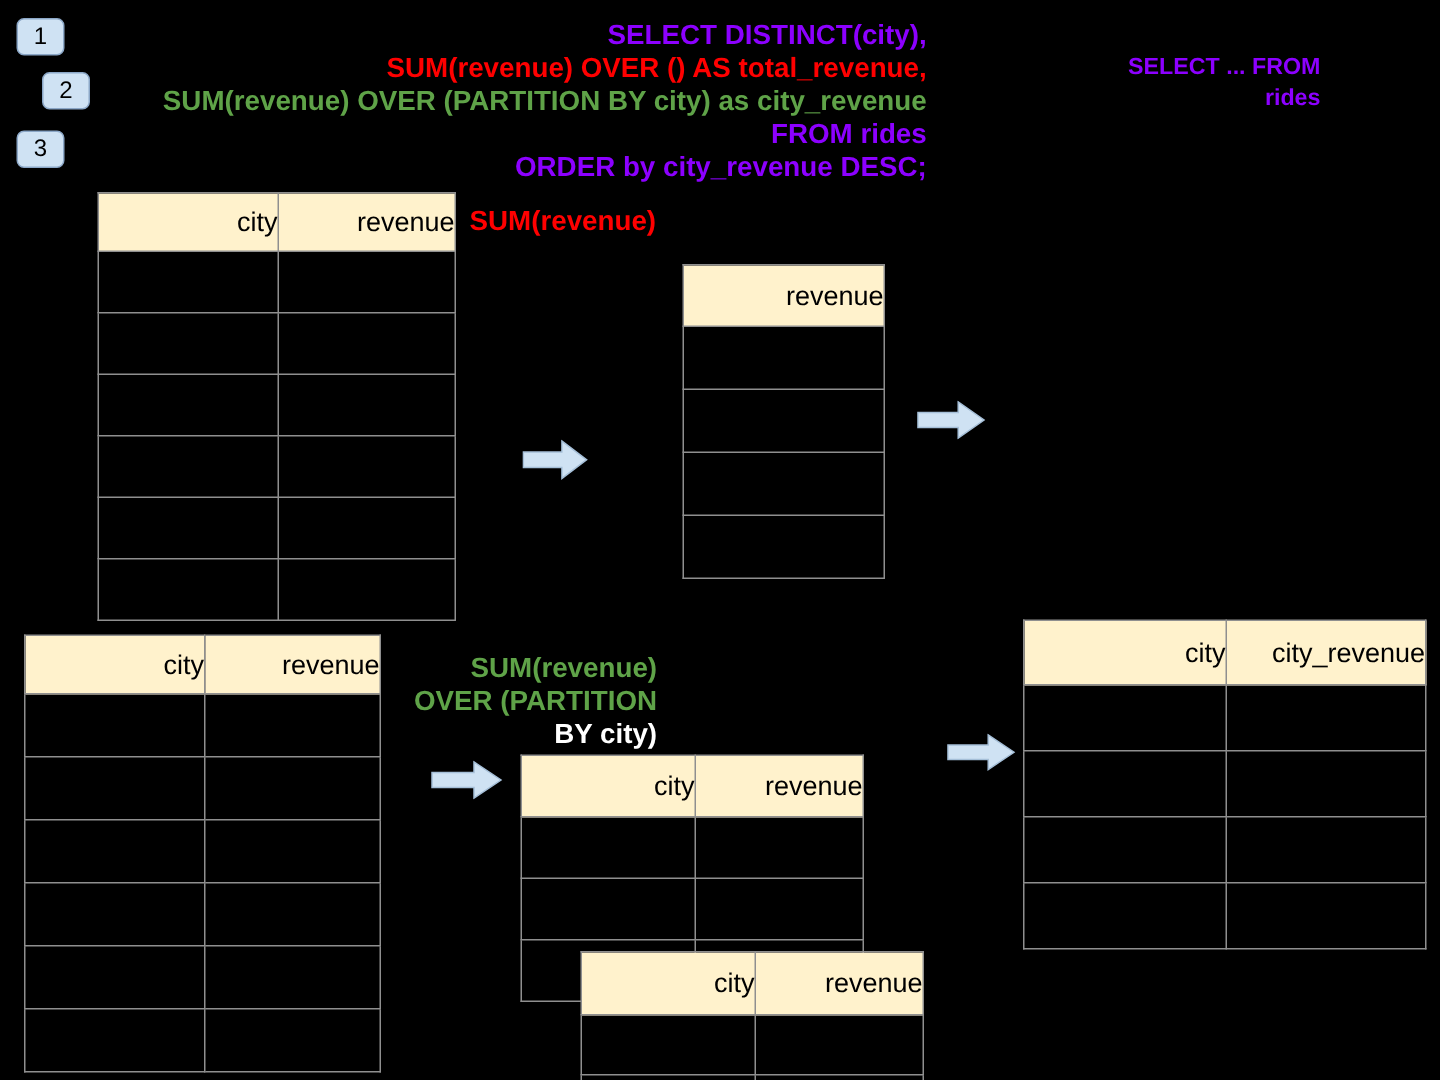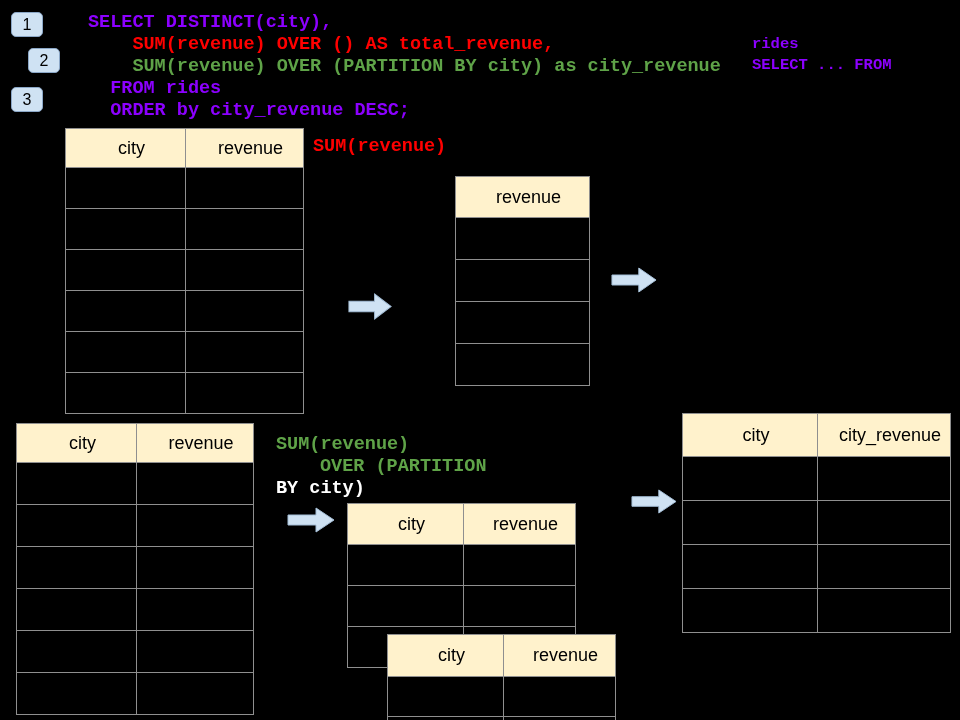--- a/index.html
+++ b/index.html
@@ -1,39 +1,39 @@
 <!DOCTYPE html>
 <html style="--purple: #8C00FF; --red: #FF0000; --green: #5FA348; --header-bg: #FFF2CC; --accent-blue: #CFE2F3;"><head>
 <meta charset="utf-8">
 <style>
   html,body{margin:0;padding:0;}
   body{
     width:960px;height:720px;background:#000;overflow:hidden;position:relative;
     font-family:"Liberation Sans",sans-serif;
   }
   .abs{position:absolute;}
-  .code{font-family:Liberation Mono, monospace;font-weight:bold;white-space:pre;}
+  .code{font-family:Liberation Sans, sans-serif;font-weight:bold;white-space:pre;text-align:right;}
   .code-main{font-size:18.5px;line-height:22px;}
   .code-side{font-size:15.5px;line-height:21px;}
 
   .badge{
     position:absolute;width:30px;height:23px;
     background:var(--accent-blue);border:1.5px solid #8ba7c7;border-radius:5px;
     display:flex;align-items:center;justify-content:center;
     font-size:16px;color:#000;
   }
   #badge-1{left:11px;top:12px;}
   #badge-2{left:28px;top:48px;}
   #badge-3{left:11px;top:87px;}
 
   .tbl table{border-collapse:collapse;table-layout:fixed;}
   .tbl th,.tbl td{border:1px solid #8f8f8f;padding:0;}
   .tbl th{
     background:var(--header-bg);color:#000;font-weight:normal;
-    font-size:18px;text-align:center;padding-left:12px;vertical-align:middle;
+    font-size:18px;text-align:right;padding-left:12px;vertical-align:middle;
   }
   #t1{left:65px;top:128px;}  #t1 th{height:38px;} #t1 td{height:40px;}
   #t2{left:455px;top:176px;} #t2 th{height:40px;} #t2 td{height:41px;}
   #t3{left:16px;top:423px;}  #t3 th{height:38px;} #t3 td{height:41px;}
   #t4{left:347px;top:503px;z-index:1;} #t4 th{height:40px;} #t4 td{height:40px;}
   #t5{left:387px;top:634px;z-index:2;} #t5 th{height:41px;} #t5 td{height:39px;}
   #t6{left:682px;top:413px;} #t6 th{height:42px;} #t6 td{height:43px;}
 
   .arrow{position:absolute;}
   .arrow polygon{fill:var(--accent-blue);stroke:#a5bfd8;stroke-width:1;}
@@ -49,25 +49,25 @@
 </style>
 </head>
 <body>
 
 <div class="badge" id="badge-1">1</div>
 <div class="badge" id="badge-2">2</div>
 <div class="badge" id="badge-3">3</div>
 
 <div class="abs code code-main" id="sql-main"><div style="color: rgb(140, 0, 255);">SELECT DISTINCT(city),</div><div style="color: rgb(255, 0, 0);">    SUM(revenue) OVER () AS total_revenue,</div><div style="color: rgb(95, 163, 72);">    SUM(revenue) OVER (PARTITION BY city) as city_revenue</div><div style="color: rgb(140, 0, 255);">  FROM rides</div><div style="color: rgb(140, 0, 255);">  ORDER by city_revenue DESC;</div></div>
 
-<div class="abs code code-side" id="side-note"><div style="color: rgb(140, 0, 255);">rides</div><div style="color: rgb(140, 0, 255);">SELECT ... FROM</div></div>
+<div class="abs code code-side" id="side-note"><div style="color: rgb(140, 0, 255);">SELECT ... FROM</div><div style="color: rgb(140, 0, 255);">rides</div></div>
 
 <div class="abs code code-main" id="note-red"><div style="color: rgb(255, 0, 0);">SUM(revenue)</div></div>
 
-<div class="abs code code-main" id="note-green"><div style="color: rgb(95, 163, 72);">SUM(revenue)</div><div style="color: rgb(95, 163, 72); margin-left: 44px;">OVER (PARTITION</div><div style="color: #ffffff;">BY city)</div></div>
+<div class="abs code code-main" id="note-green"><div style="color: rgb(95, 163, 72);">SUM(revenue)</div><div style="color: rgb(95, 163, 72);">OVER (PARTITION</div><div style="color: #ffffff;">BY city)</div></div>
 
 <div class="abs tbl" id="t1">
     <table>
       <colgroup>
         <col style="width: 120px;">
         <col style="width: 118px;">
       </colgroup>
       <thead>
         <tr>
           <th>city</th>

